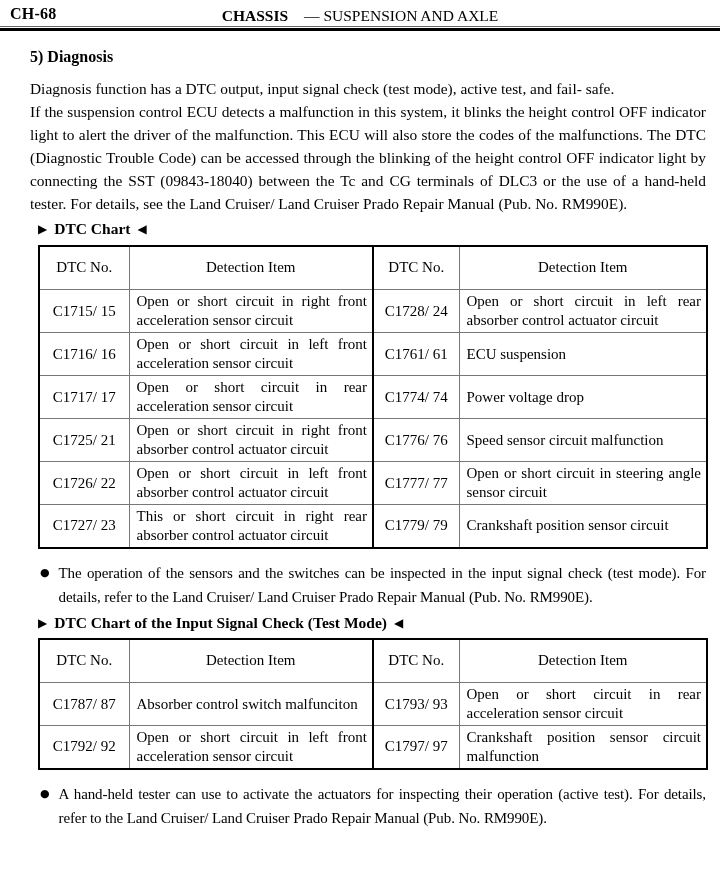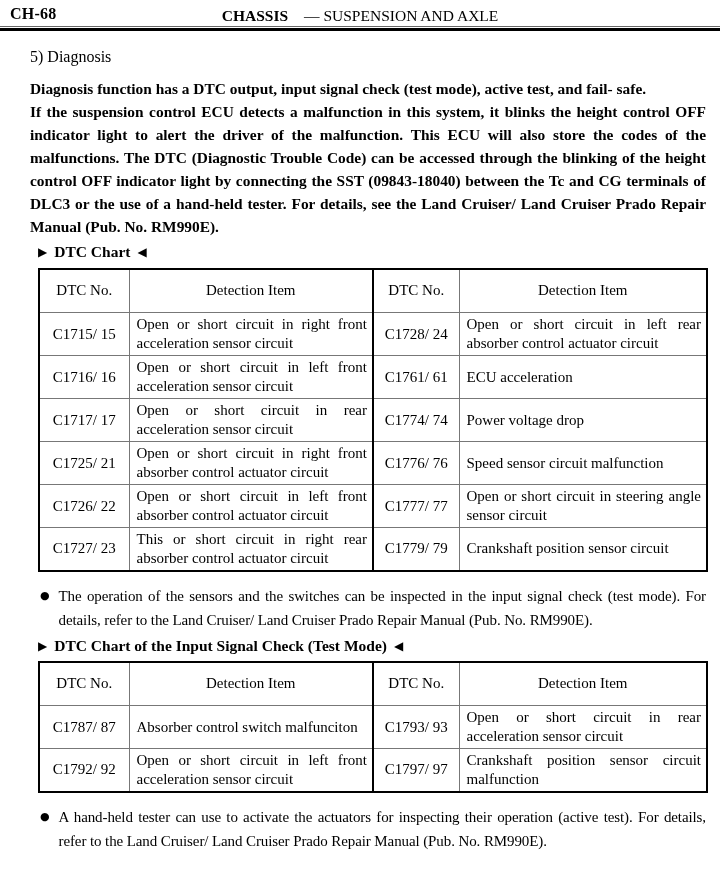--- a/index.html
+++ b/index.html
@@ -11,22 +11,22 @@
   }
   
   .hdr { position:relative; height:26px; border-bottom:1px solid #666;padding-left:37px; }
   .pageno { position:absolute; left:10px; top:5px; font-weight:bold; font-size:16px; letter-spacing:0.2px; }
   .htitle { position:absolute; left:0; right:0; top:7px; text-align:center; font-size:15.5px; }
   .htitle .b { font-weight:bold; }
   .htitle .rest { margin-left:16px; }
   .hrule { height:2.5px; background:#000; margin-top:1px; }
 
   
-  .secheading { margin:16px 0 0 30px; font-weight:normal; font-size:16px; line-height:20px; }
-  .para { margin:10px 14px 0 30px; font-size:15.4px; line-height:23px;font-weight:bold; }
+  .secheading { margin:16px 0 0 30px; font-weight:bold; font-size:16px; line-height:20px; }
+  .para { margin:10px 14px 0 30px; font-size:15.4px; line-height:23px; }
   .pjust { text-align:justify; }
   .chead { margin:4px 0 0 38px; font-weight:bold; font-size:15.5px; line-height:20px;
            display:flex; align-items:center; gap:7px; }
   .chead.second { margin-top:4px; }
   .tri { font-size:12px; font-family:"DejaVu Sans", sans-serif; line-height:20px; }
 
   
   table.dtc {
     border-collapse:collapse; table-layout:fixed;
     margin:6px 0 0 38px; width:668px;
@@ -96,21 +96,21 @@
     <tr>
       <td class="no">C1715/ 15</td>
       <td class="item">Open or short circuit in right front acceleration sensor circuit</td>
       <td class="no divl">C1728/ 24</td>
       <td class="item">Open or short circuit in left rear absorber control actuator circuit</td>
     </tr>
     <tr>
       <td class="no">C1716/ 16</td>
       <td class="item">Open or short circuit in left front acceleration sensor circuit</td>
       <td class="no divl">C1761/ 61</td>
-      <td class="item">ECU acceleration</td>
+      <td class="item">ECU suspension</td>
     </tr>
     <tr>
       <td class="no">C1717/ 17</td>
       <td class="item">Open or short circuit in rear acceleration sensor circuit</td>
       <td class="no divl">C1774/ 74</td>
       <td class="item">Power voltage drop</td>
     </tr>
     <tr>
       <td class="no">C1725/ 21</td>
       <td class="item">Open or short circuit in right front absorber control actuator circuit</td>

